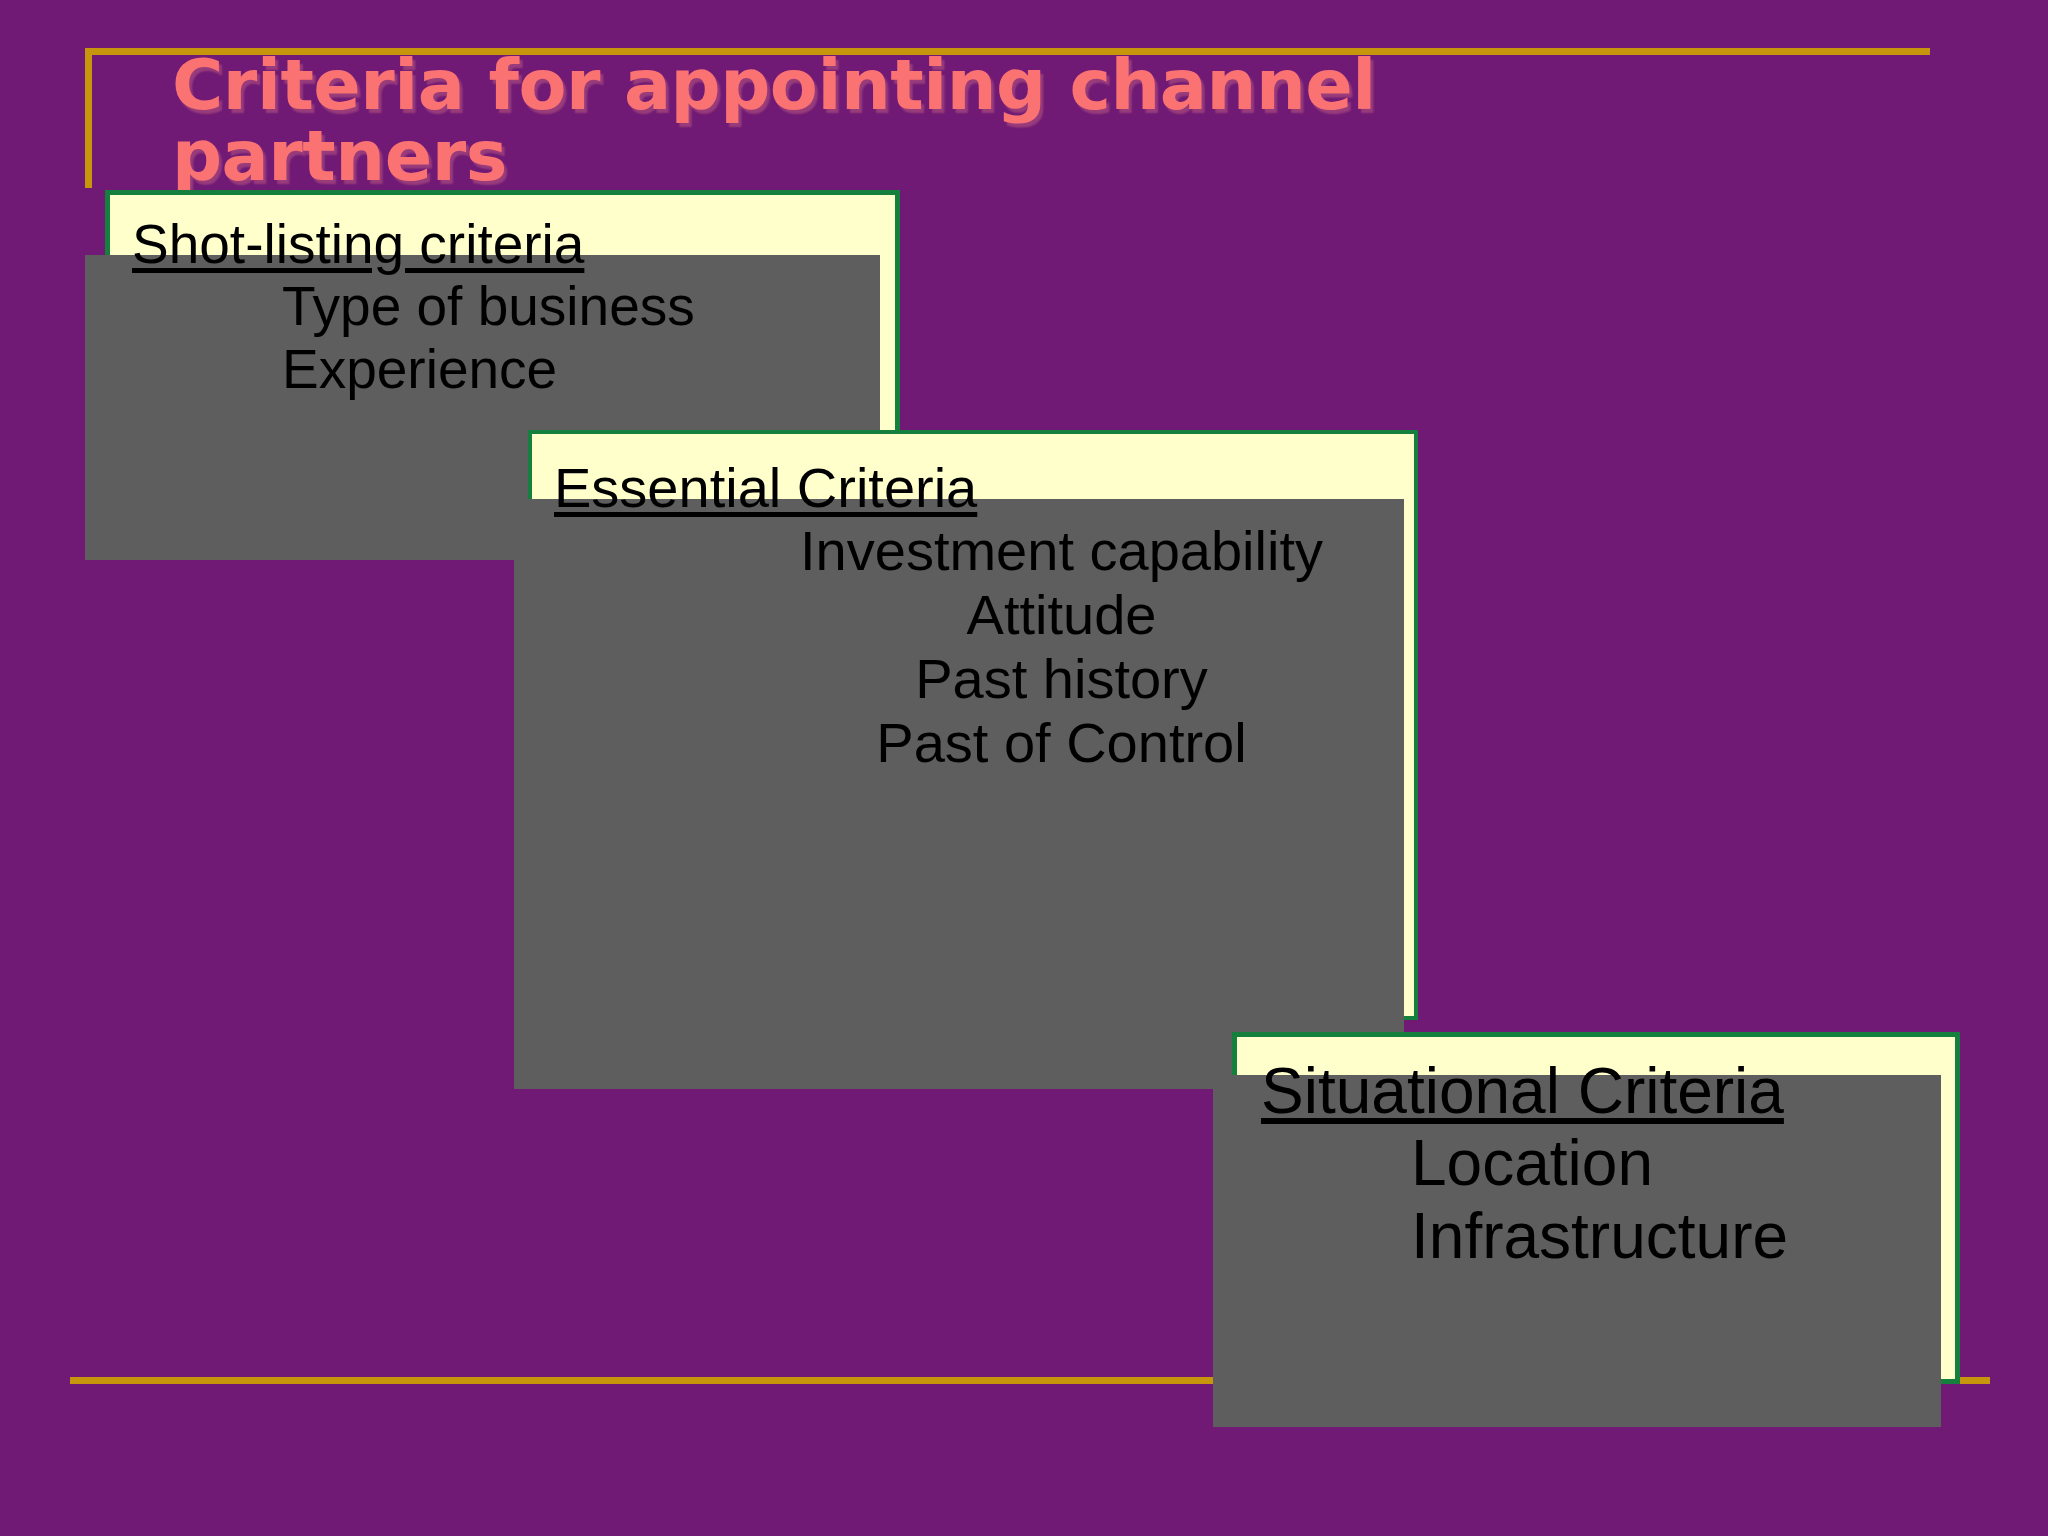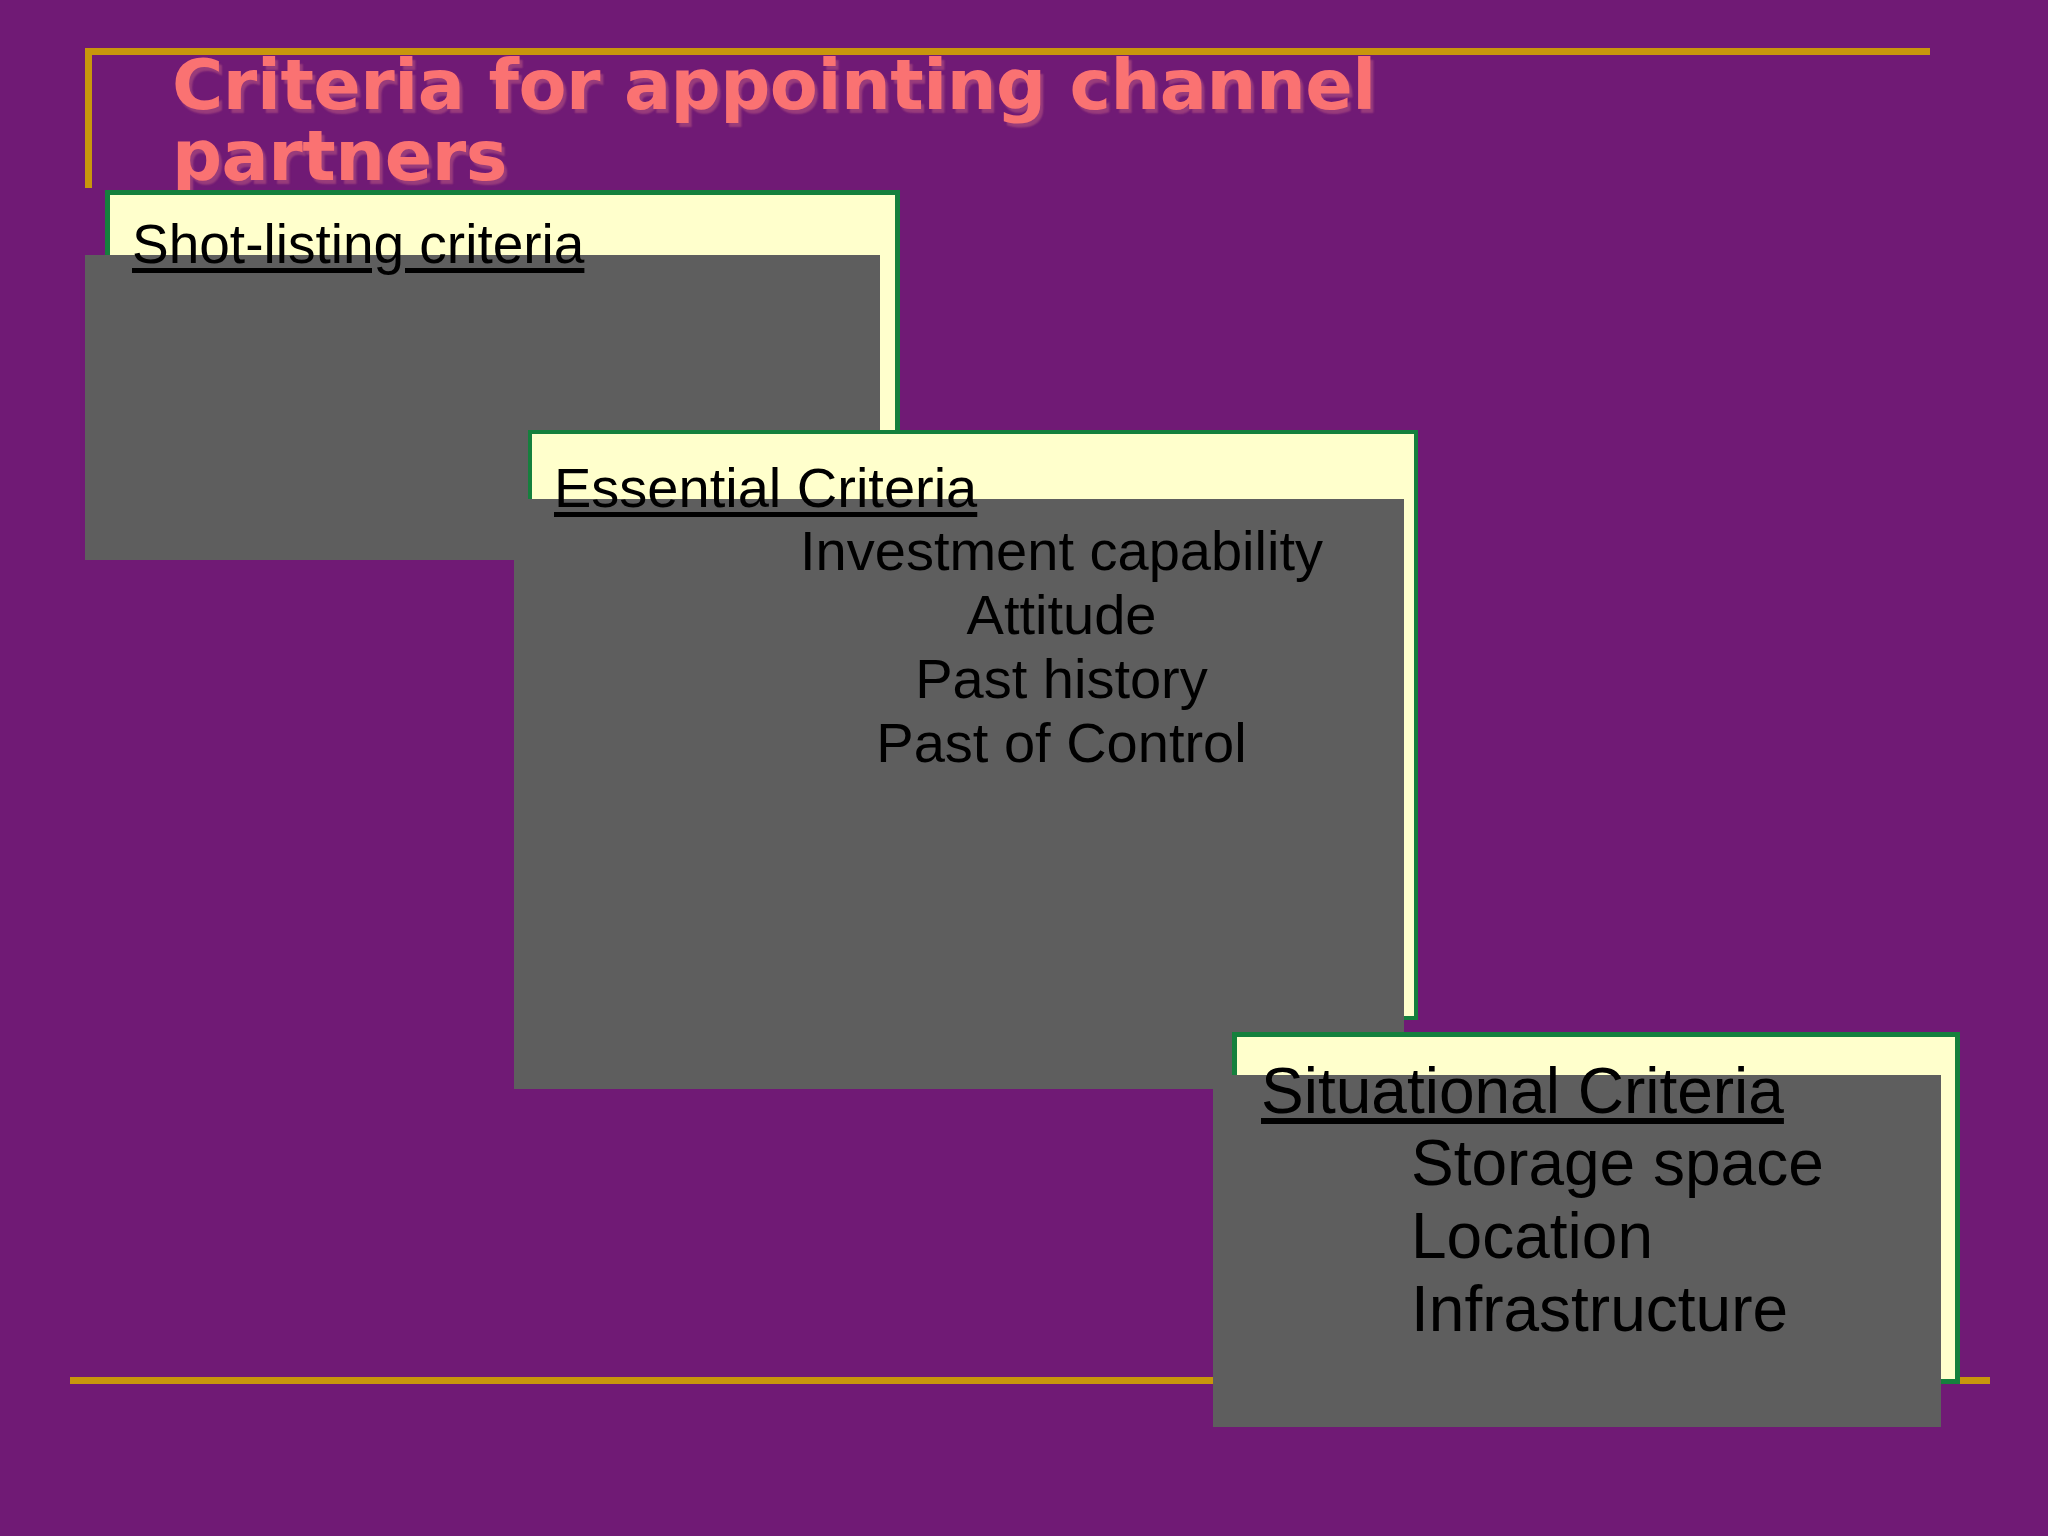--- a/index.html
+++ b/index.html
@@ -158,34 +158,37 @@
 
   <div class="rule-top"></div>
   <div class="rule-left"></div>
   <div class="rule-bottom"></div>
 
   <div class="title">Criteria for appointing channel
 partners</div>
 
   <div class="box" id="box-shortlisting">
     <div class="box-heading">Shot-listing criteria</div>
+    <ul class="box-items">
+      <li class="box-item">Type of business</li>
+      <li class="box-item">Experience</li>
+    </ul>
   </div>
 
   <div class="box" id="box-essential">
     <div class="box-heading">Essential Criteria</div>
     <ul class="box-items">
       <li class="box-item">Investment capability</li>
       <li class="box-item">Attitude</li>
       <li class="box-item">Past history</li>
       <li class="box-item">Past of Control</li>
     </ul>
   </div>
 
   <div class="box" id="box-situational">
     <div class="box-heading">Situational Criteria</div>
     <ul class="box-items">
-      <li class="box-item">Storage space</li>
       <li class="box-item">Location</li>
       <li class="box-item">Infrastructure</li>
     </ul>
   </div>
 
 </div>
 
 </body></html>

